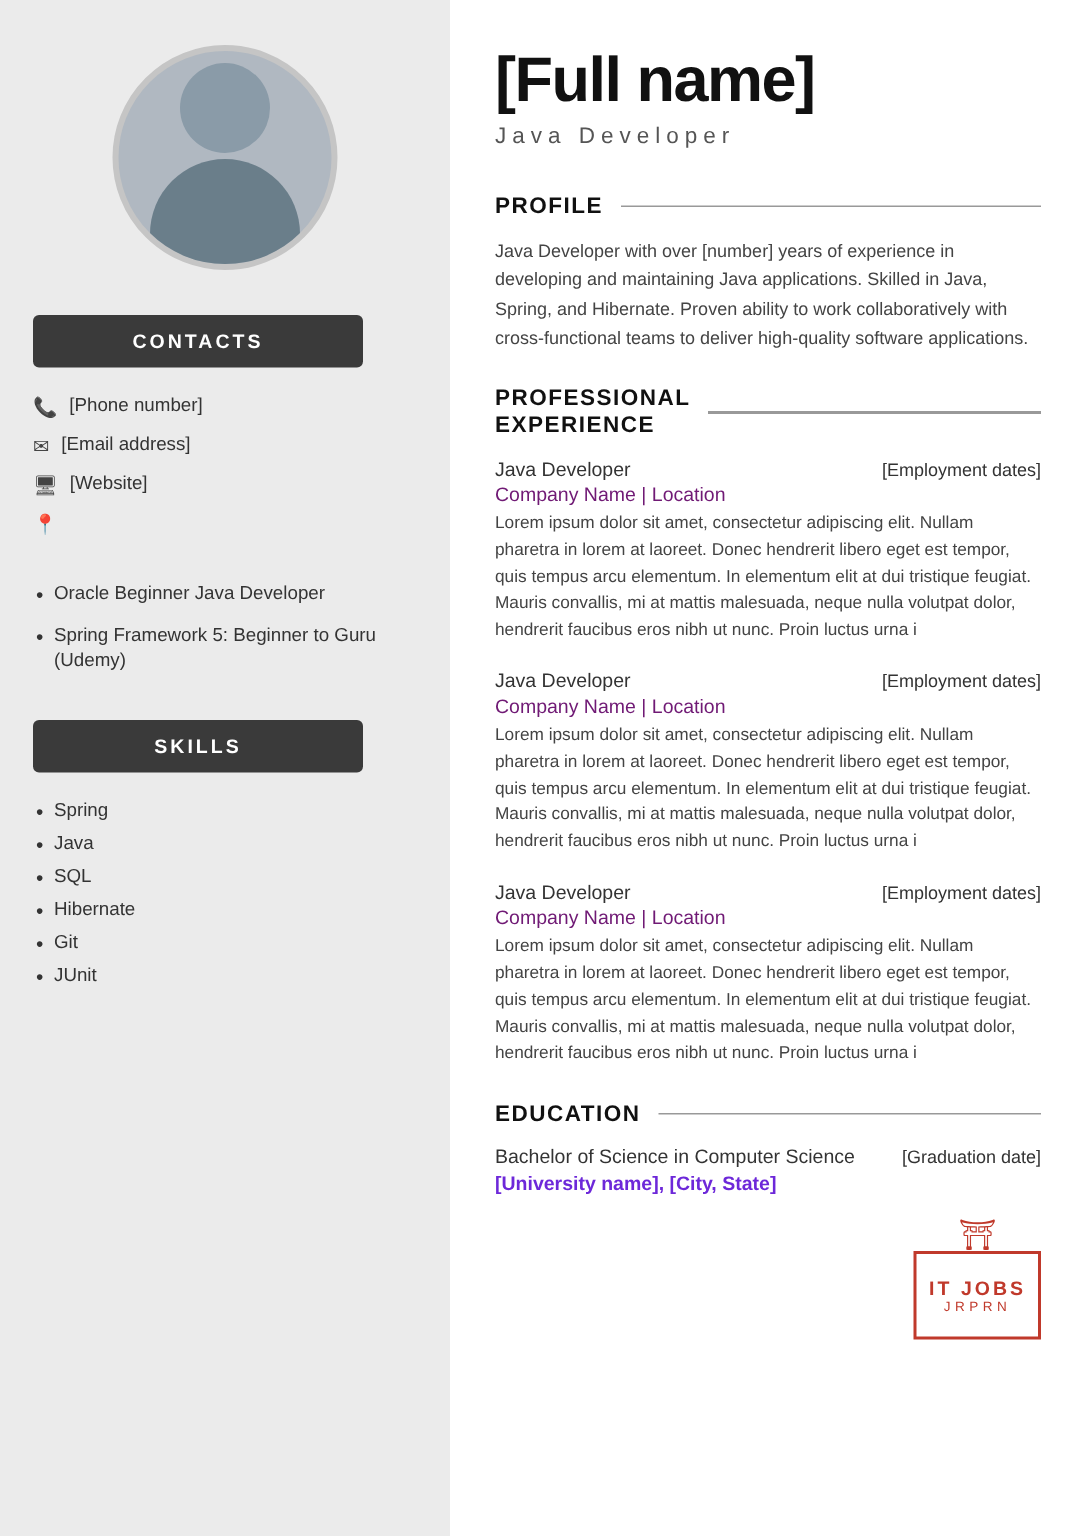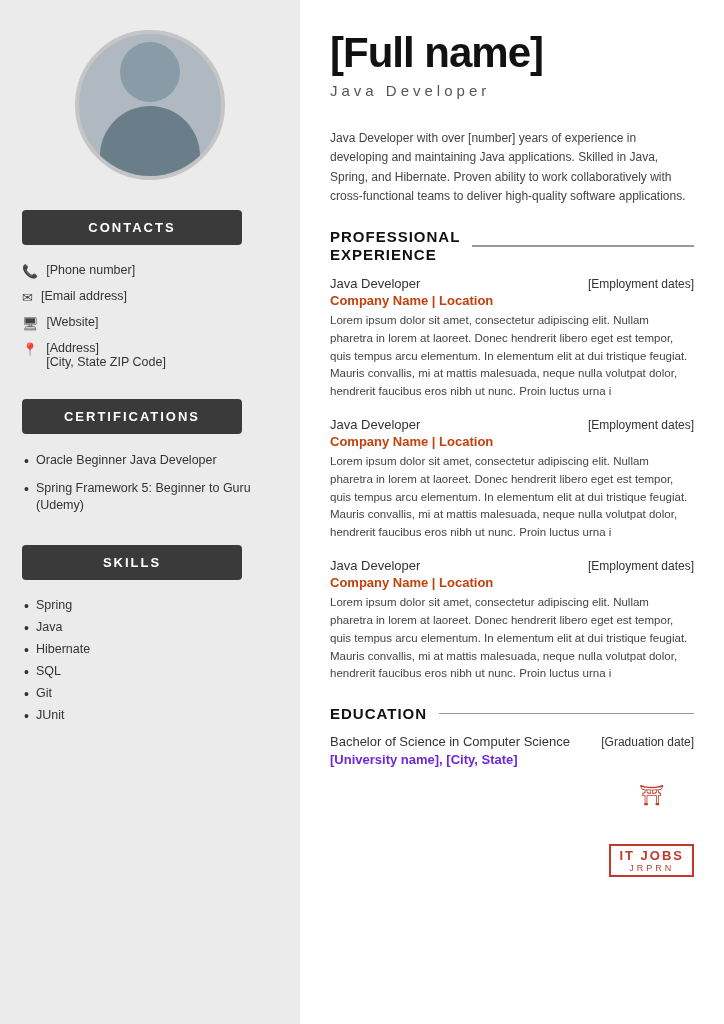--- a/index.html
+++ b/index.html
@@ -184,22 +184,22 @@
       color: #333;
       font-weight: 400;
     }
     .exp-dates {
       font-size: 12px;
       color: #333;
       white-space: nowrap;
     }
     .exp-company {
       font-size: 13px;
-      font-weight: bold;
-      color: #c2410c;
+      font-weight: normal;
+      color: #701a75;
       margin-bottom: 4px;
     }
     .exp-desc {
       font-size: 11.5px;
       color: #444;
       line-height: 1.55;
     }
     .edu-item {
       display: flex;
       justify-content: space-between;
@@ -248,71 +248,68 @@
       <div class="contact-item">
         <span class="contact-icon">✉</span>
         <span>[Email address]</span>
       </div>
       <div class="contact-item">
         <span class="contact-icon">🖥</span>
         <span>[Website]</span>
       </div>
       <div class="contact-item">
         <span class="contact-icon">📍</span>
-        <span>
-          <span>[Address]</span><br>
-          <span>[City, State ZIP Code]</span>
-        </span>
       </div>
     </div>
 
     <div class="certifications-section">
-      <div class="sidebar-section-header">
-        <span>CERTIFICATIONS</span>
-      </div>
       <div class="cert-item">
         <span>Oracle Beginner Java Developer</span>
       </div>
       <div class="cert-item">
         <span>Spring Framework 5: Beginner to Guru (Udemy)</span>
       </div>
     </div>
 
     <div class="skills-section">
       <div class="sidebar-section-header">
         <span>SKILLS</span>
       </div>
       <div class="skill-item">
         <span>Spring</span>
       </div>
       <div class="skill-item">
         <span>Java</span>
       </div>
       <div class="skill-item">
+        <span>SQL</span>
+      </div>
+      <div class="skill-item">
         <span>Hibernate</span>
-      </div>
-      <div class="skill-item">
-        <span>SQL</span>
       </div>
       <div class="skill-item">
         <span>Git</span>
       </div>
       <div class="skill-item">
         <span>JUnit</span>
       </div>
     </div>
   </div>
 
   <div class="main-content">
 
     <div class="name-title-block">
       <div class="full-name">[Full name]</div>
       <div class="job-title">Java  Developer</div>
     </div>
 
+    <div class="section-heading">
+      <div class="section-heading-text">PROFILE</div>
+      <div class="section-divider"></div>
+    </div>
     <p class="profile-text">Java Developer with over [number] years of experience in developing and maintaining Java applications. Skilled in Java, Spring, and Hibernate. Proven ability to work collaboratively with cross-functional teams to deliver high-quality software applications.</p>
 
     <div class="section-heading">
       <div class="section-heading-text" style="line-height:1.2;">
         PROFESSIONAL<br>EXPERIENCE
       </div>
       <div class="section-divider"></div>
     </div>
 
     <div class="exp-item">
@@ -348,21 +345,21 @@
     </div>
     <div class="edu-item">
       <span class="edu-degree">Bachelor of Science in Computer Science</span>
       <span class="edu-date">[Graduation date]</span>
     </div>
     <div class="edu-school">[University name], [City, State]</div>
 
     <div style="display:flex;justify-content:flex-end;margin-top:18px;">
       <div style="text-align:center;">
         <div style="font-size:20px;color:#c0392b;line-height:1;">⛩</div>
-        <div style="border:2px solid #c0392b;padding:2px 8px;display:inline-block;margin-top:39px;">
+        <div style="border:2px solid #c0392b;padding:15px 8px;display:inline-block;">
           <div style="font-size:13px;font-weight:bold;color:#c0392b;letter-spacing:2px;">
             <span>IT</span> <span>JOBS</span>
           </div>
           <div style="font-size:9px;color:#c0392b;letter-spacing:3px;text-align:center;">JRPRN</div>
         </div>
       </div>
     </div>
   </div>
 </div>
 

